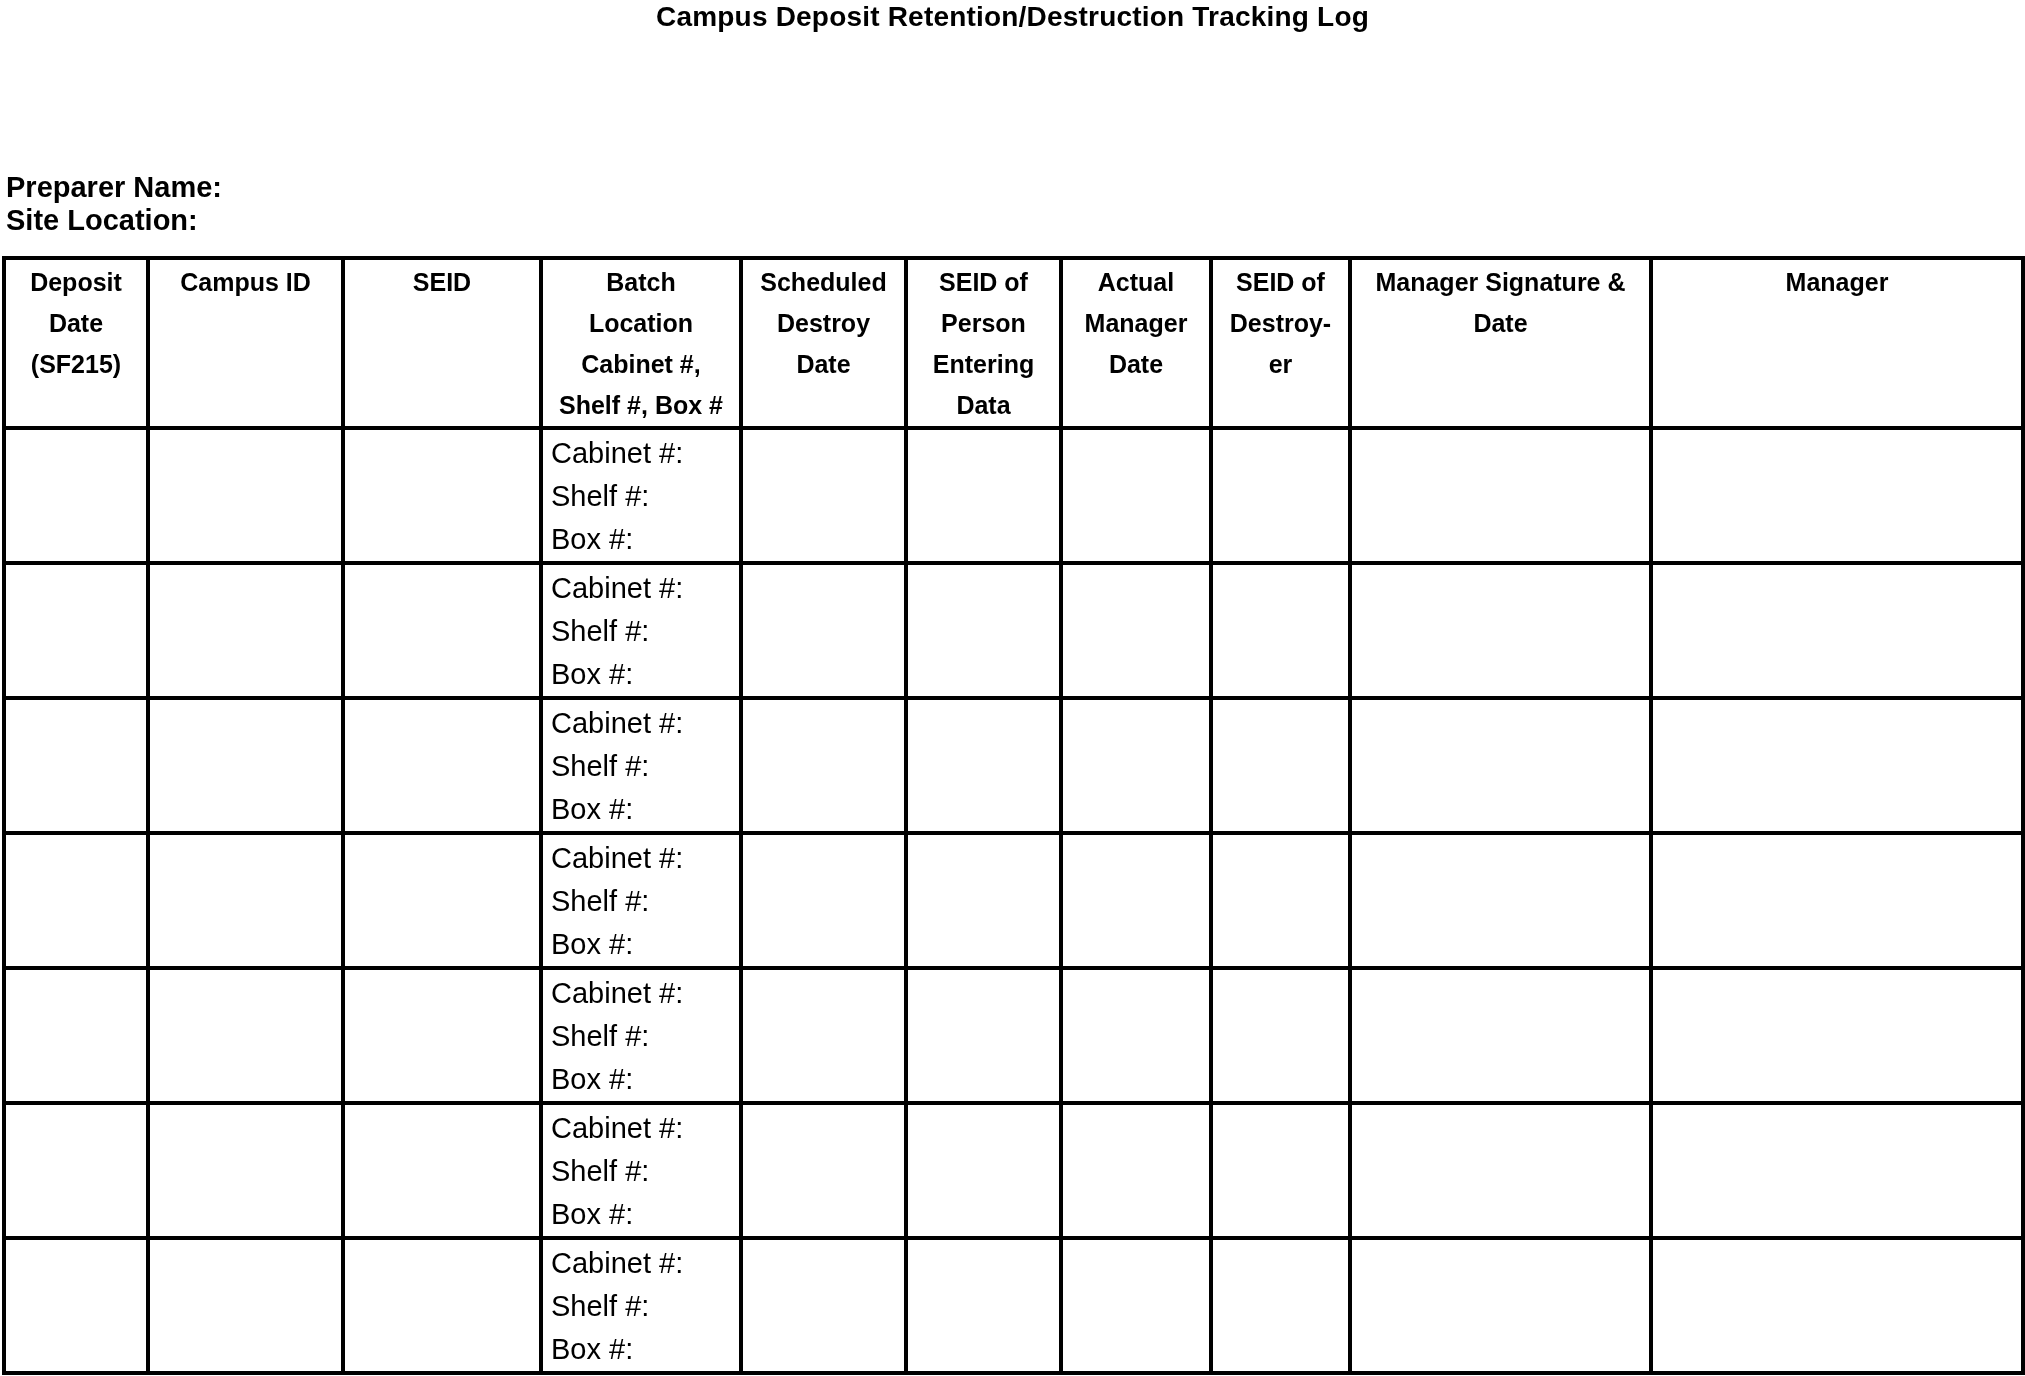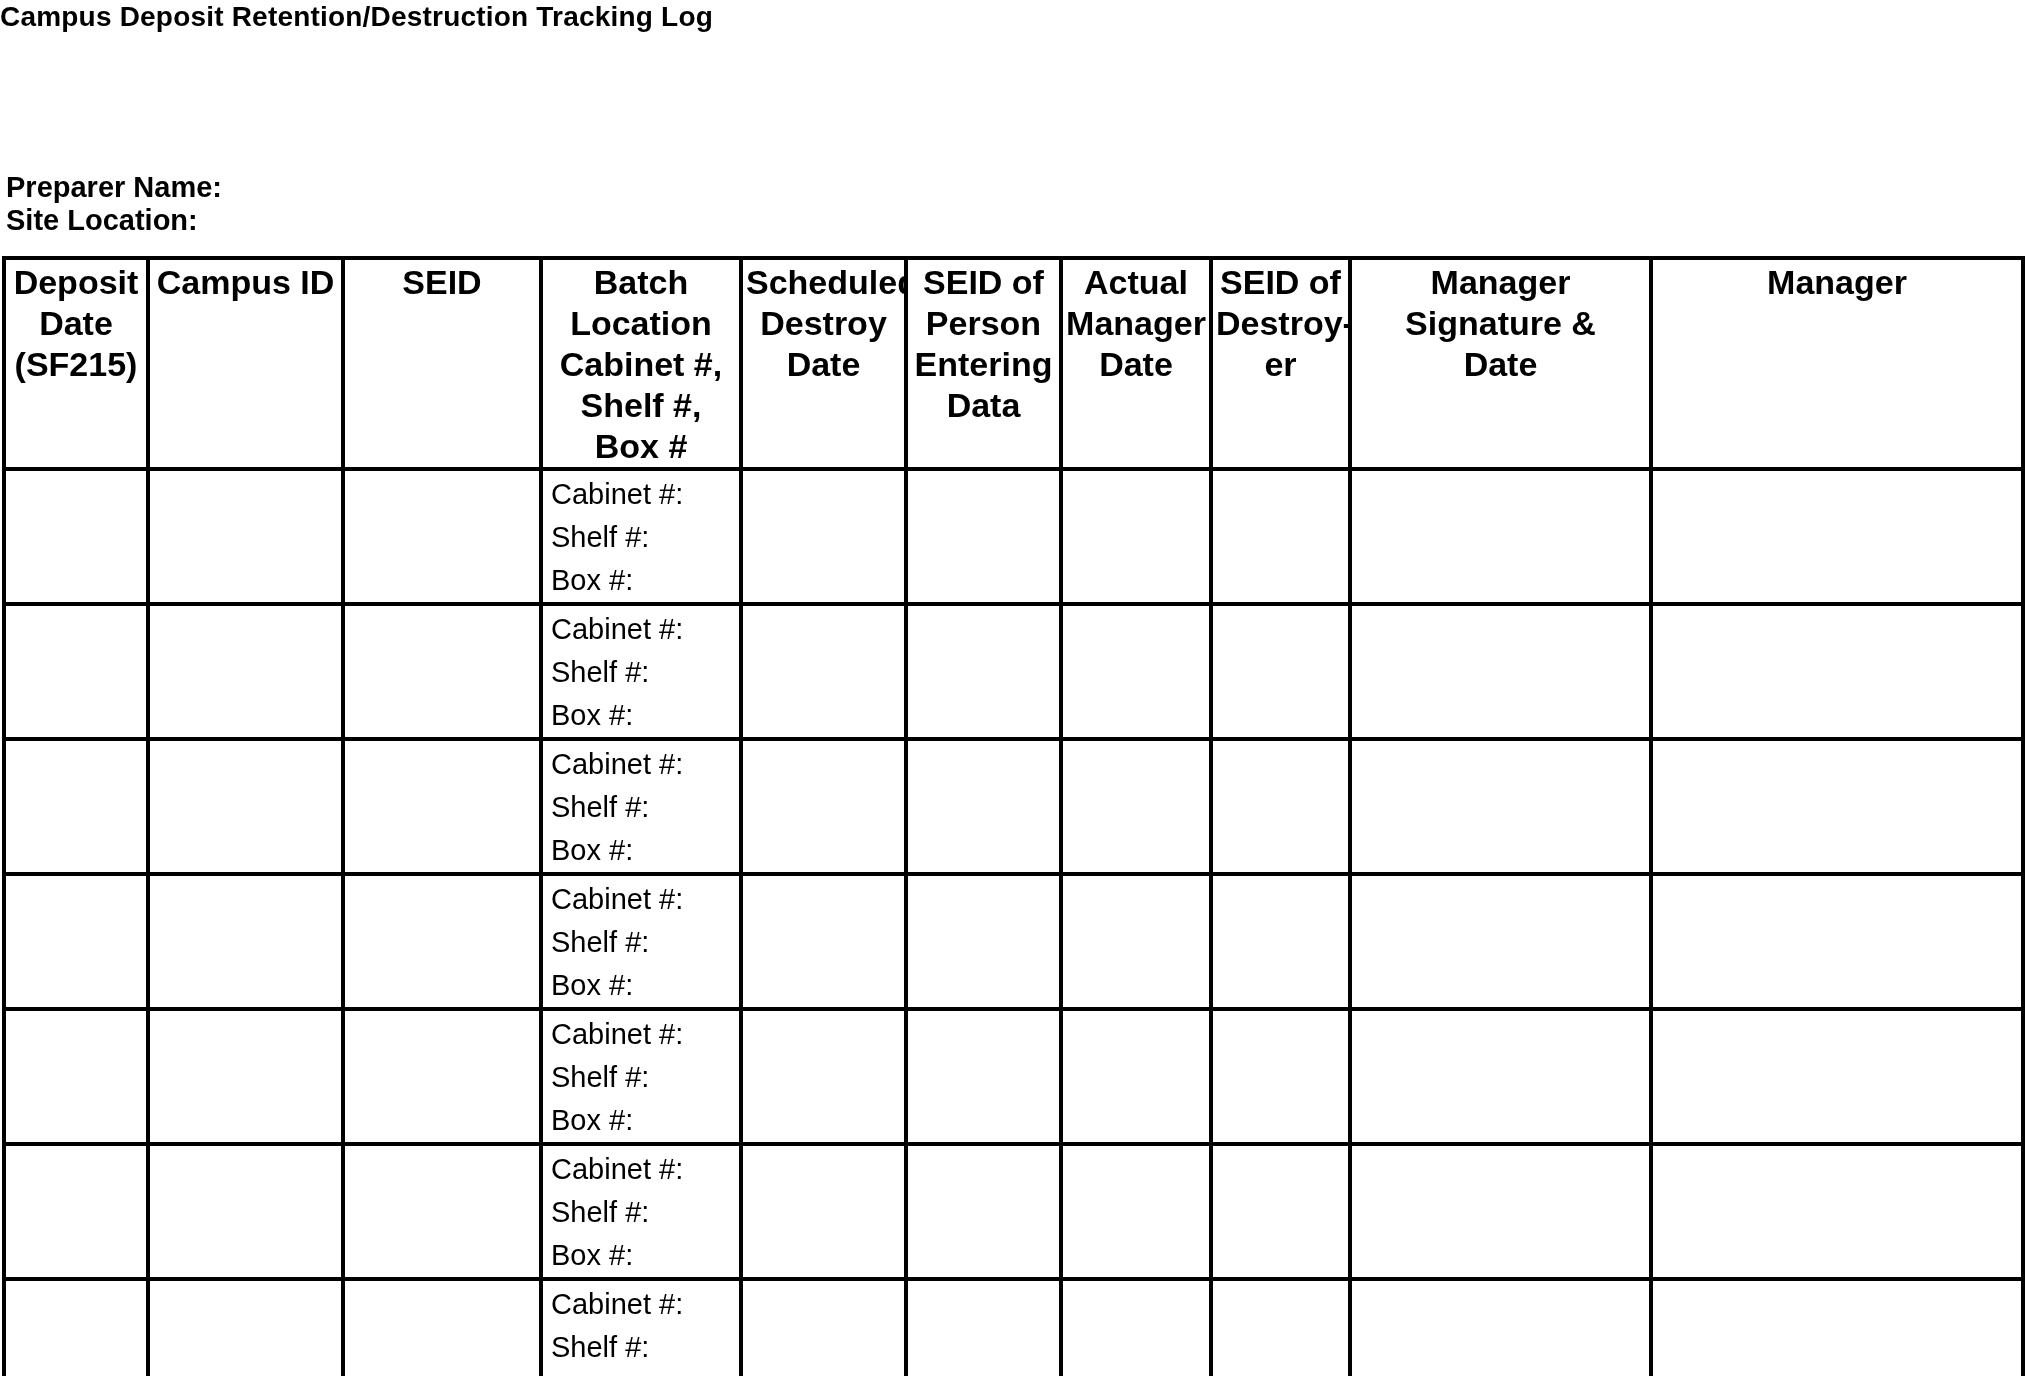--- a/index.html
+++ b/index.html
@@ -14,21 +14,21 @@
     height: 1376px;
     font-family: "Liberation Sans", sans-serif;
     color: #000000;
     overflow: hidden;
   }
   .doc-title {
     position: absolute;
     top: 1px;
     left: 0;
     width: 100%;
-    text-align: left;
+    text-align: center;
     font-size: 28px;
     font-weight: bold;
     letter-spacing: 0.2px;
   }
   .field-label {
     position: absolute;
     left: 6px;
     font-size: 29px;
     font-weight: bold;
   }
@@ -44,21 +44,21 @@
     table-layout: fixed;
   }
   .log-table th,
   .log-table td {
     border: 4px solid #000000;
     vertical-align: top;
     overflow: hidden;
     white-space: pre-line;
   }
   .log-table th {
-    font-size: 34px;
+    font-size: 25px;
     font-weight: bold;
     line-height: 41px;
     text-align: center;
     padding: 2px 3px 0 3px;
     height: 169px;
   }
   .log-table td {
     font-size: 29px;
     font-weight: normal;
     line-height: 43px;

